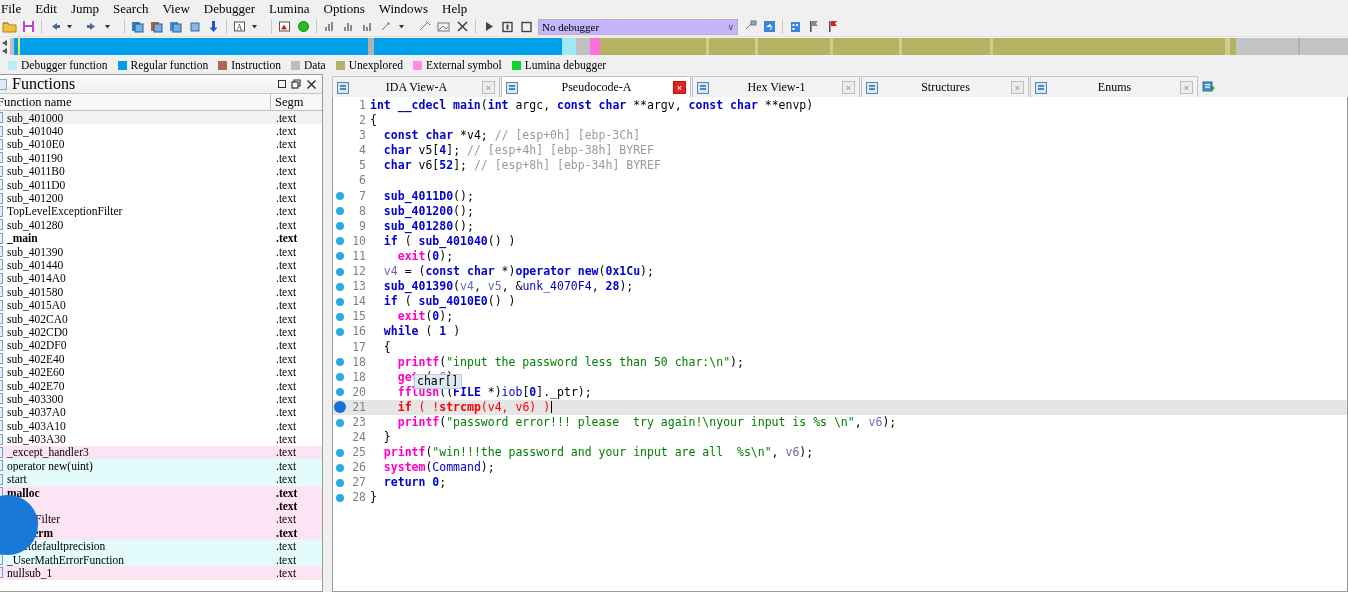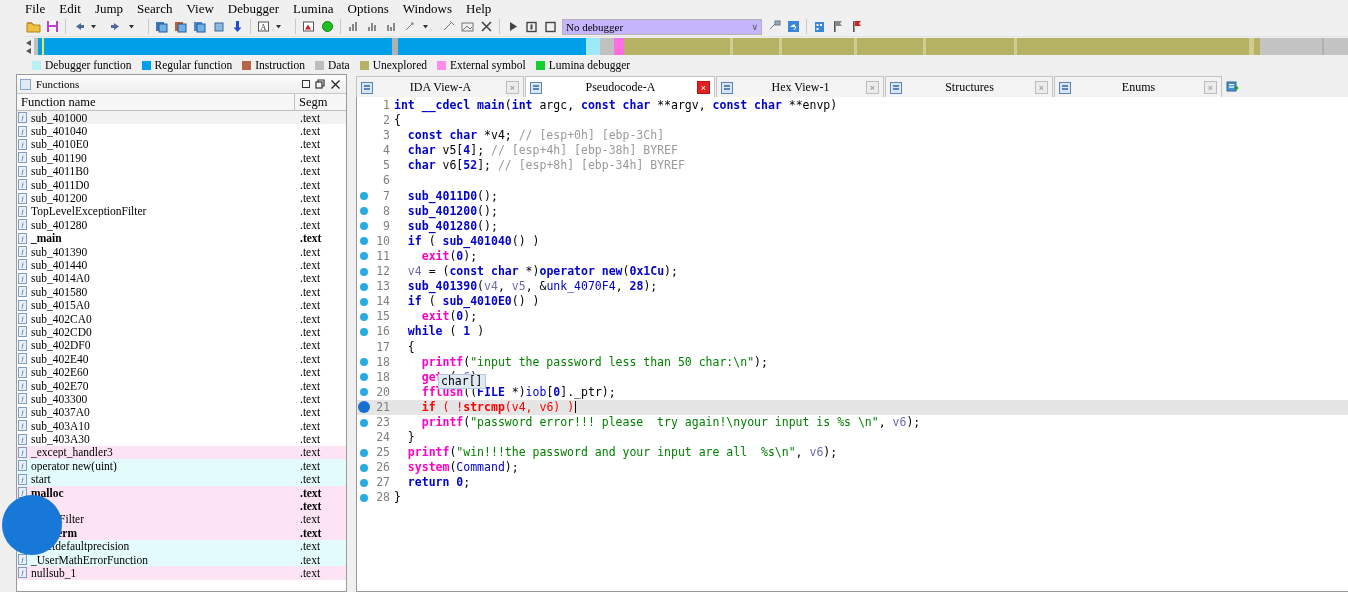--- a/index.html
+++ b/index.html
@@ -3,21 +3,21 @@
 <meta charset="utf-8">
 <style>
   * { box-sizing: border-box; }
   html, body {
     margin: 0; padding: 0;
     width: 1348px; height: 592px;
     overflow: hidden;
     background: #f0f0f0;
     font-family: "Liberation Sans", sans-serif;
   }
-  #app { position: relative; width: 1234px; height: 592px; background: #f0f0f0; margin-left: 24px; }
+  #app { position: relative; width: 1234px; height: 592px; background: #f0f0f0; }
 
   
   .menubar {
     position: absolute; left: 0; top: 0; width: 1348px; height: 17px;
     background: #f0f0f0; display: flex; align-items: center;
     padding-left: 0px;
   }
   .menu-item {
     font-family: "Liberation Serif", serif;
     font-size: 13px; color: #000; padding: 0 7px; line-height: 17px;
@@ -81,21 +81,21 @@
   .fn-title {
     height: 19px; background: linear-gradient(#fdfdfd,#eeeeee);
     border-bottom: 1px solid #c8c8c8; display: flex; align-items: center;
     padding: 0 3px;
   }
   .fn-title-icon {
     width: 11px; height: 11px; border: 1px solid #8aa8c8; background:#dfeaf5;
     margin-right: 5px; flex:none;
   }
   .fn-title-text {
-    font-family: "Liberation Serif", serif; font-size: 11px; color: #000;
+    font-family: "Liberation Serif", serif; font-size: 16px; color: #000;
     flex: 1; white-space: nowrap;
   }
   .fn-btn {
     width: 15px; height: 15px; display:flex; align-items:center;
     justify-content:center; font-family:"Liberation Sans",sans-serif;
     font-size: 11px; color:#222; flex:none;
   }
   .fn-btn .sq { width:8px; height:8px; border:1.4px solid #333; }
   .fn-header {
     height: 17px; display: flex; border-bottom: 1px solid #c0c0c0;

